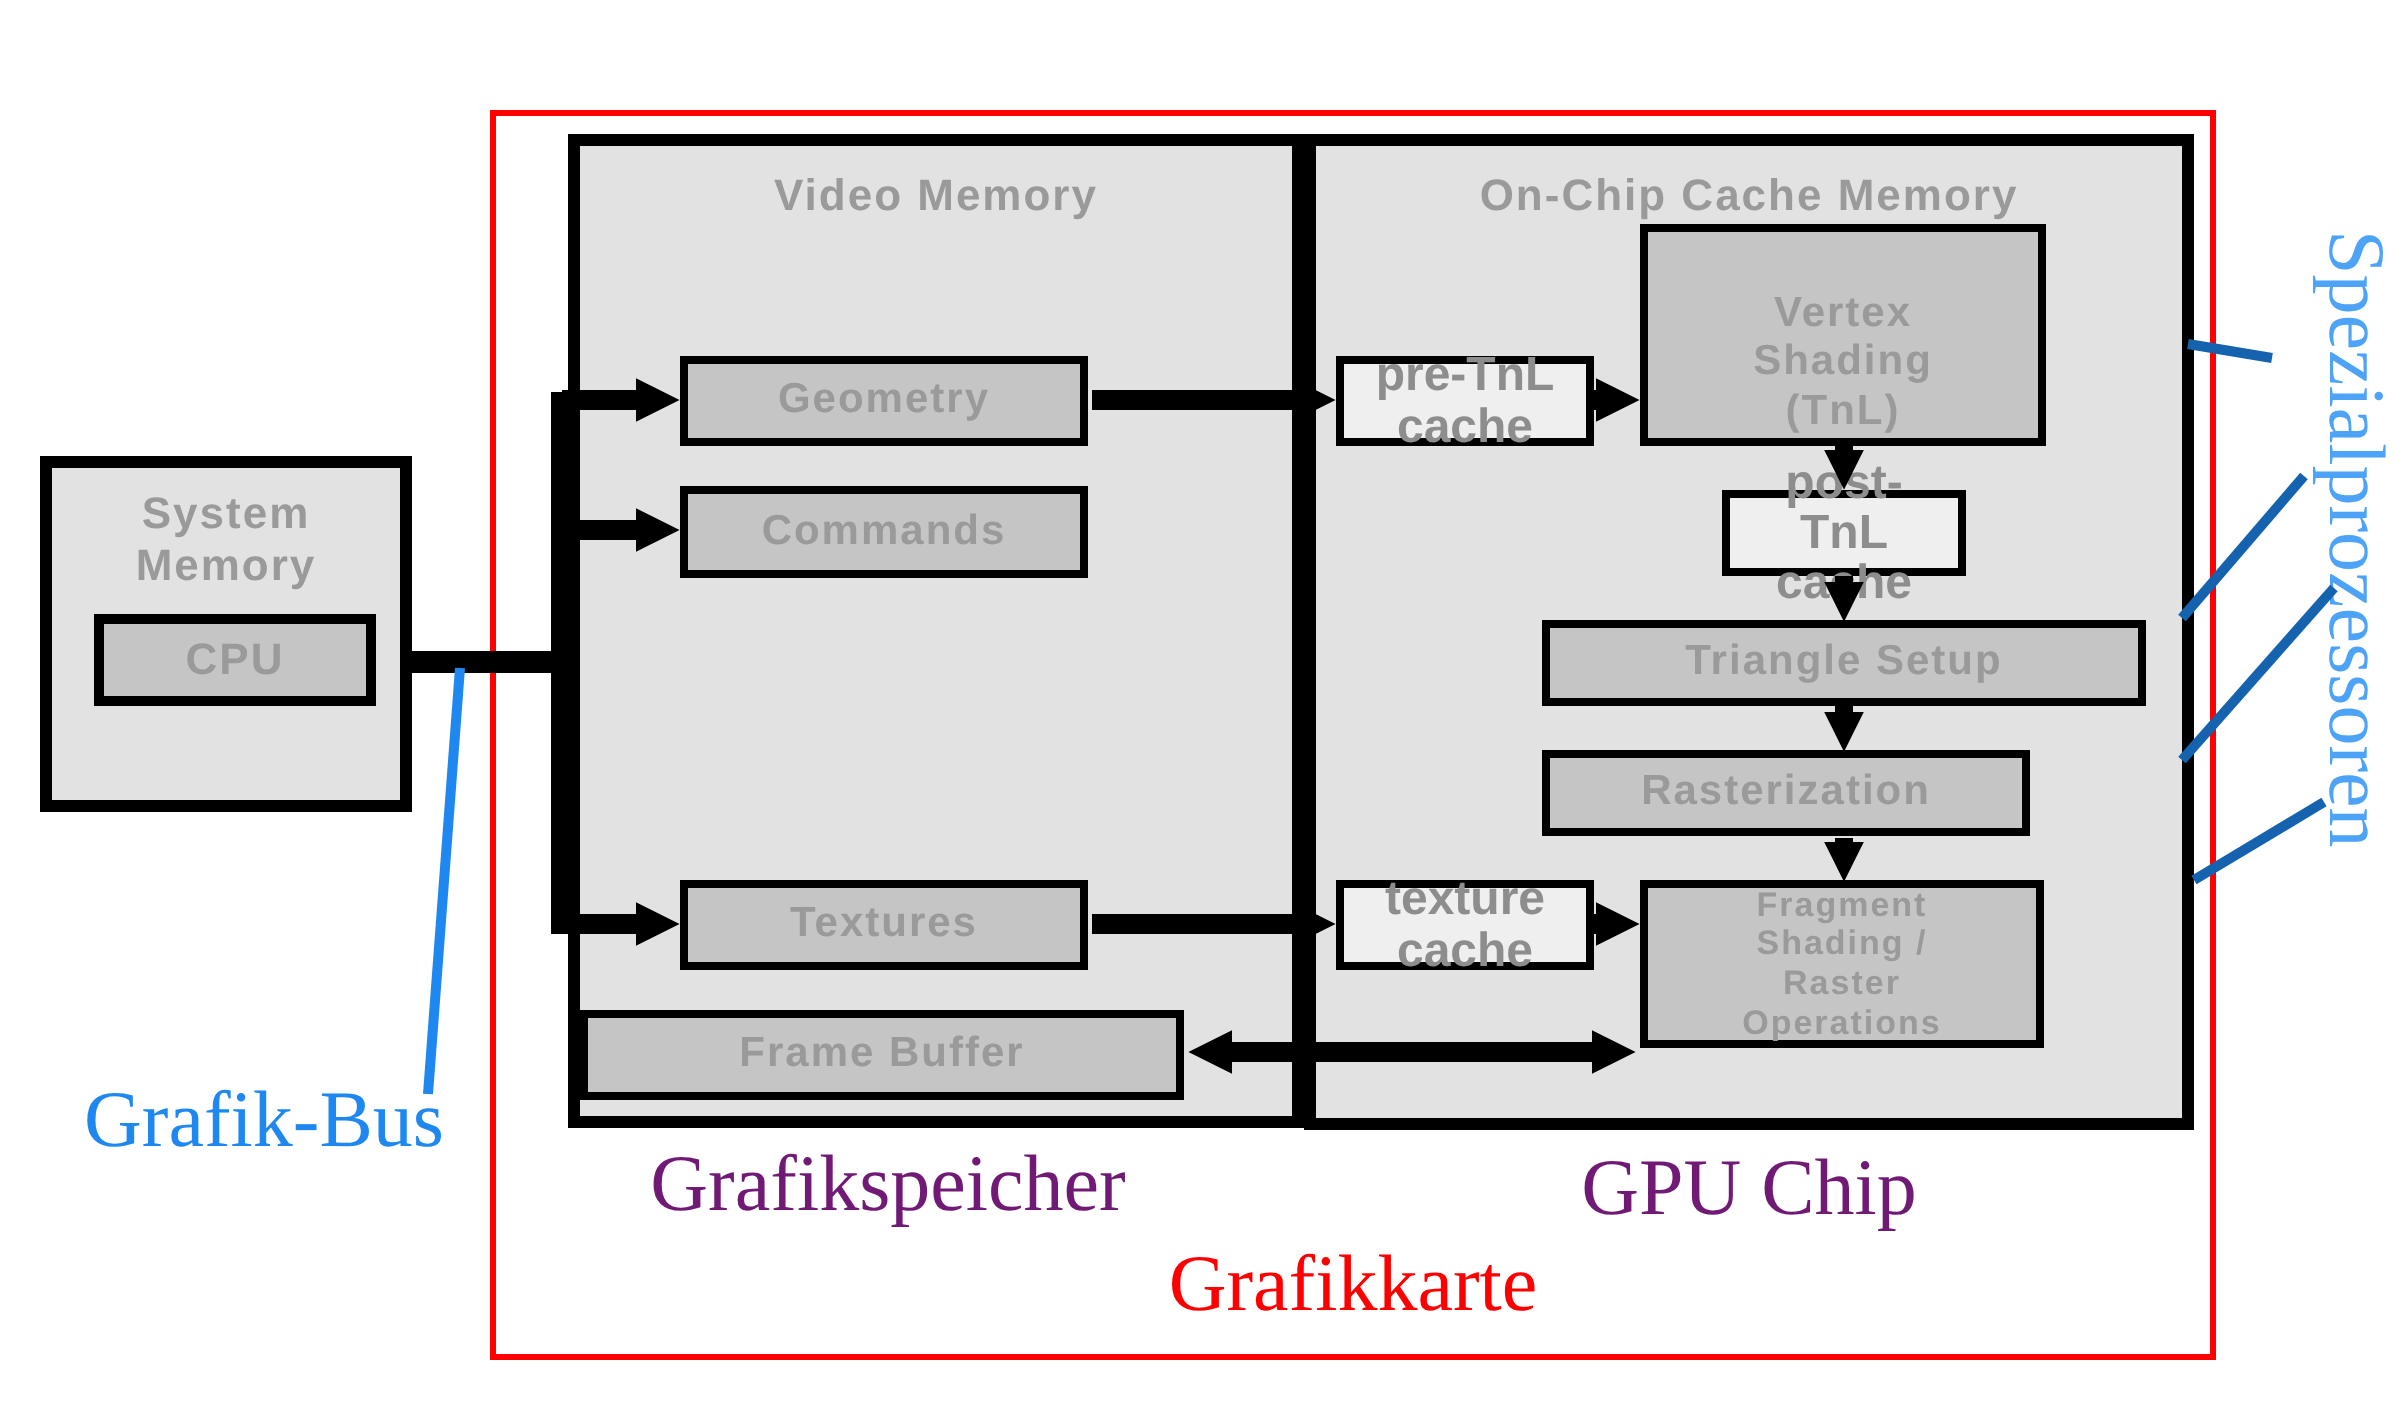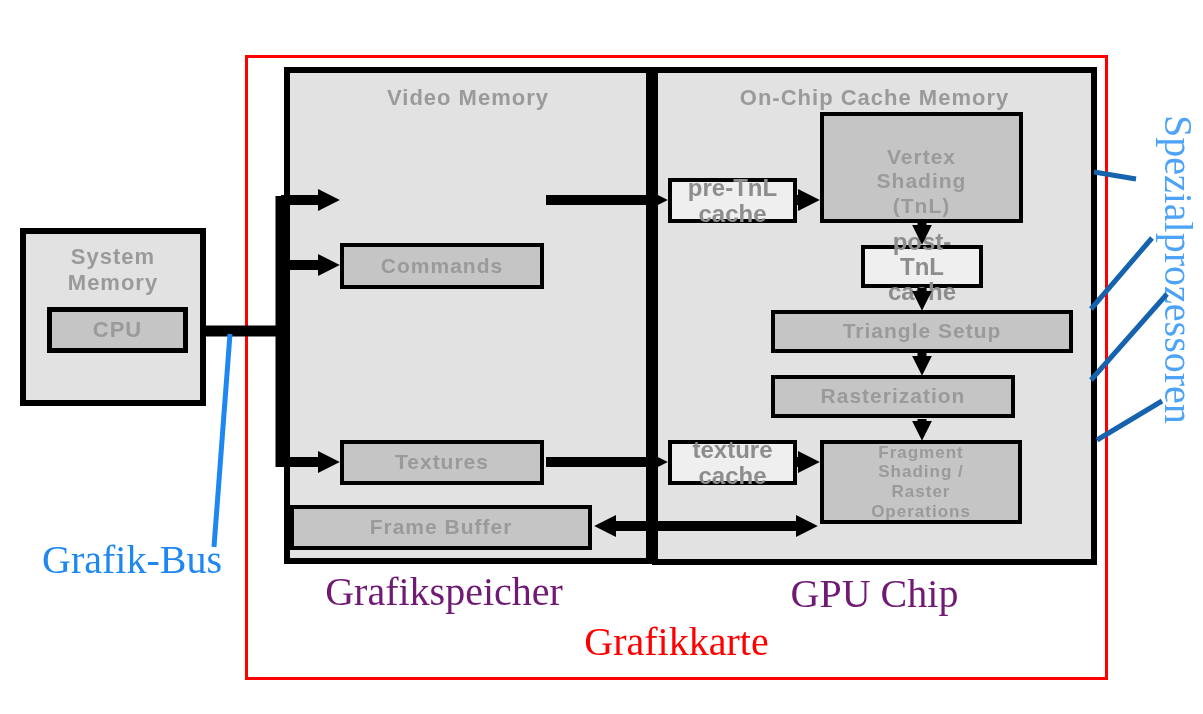--- a/index.html
+++ b/index.html
@@ -48,20 +48,23 @@
   </div>
 
   <div class="abs outer-box" style="left:260px;top:67px;width:368px;height:497px;margin-left:24px;">
     <div class="outer-title">Video Memory</div>
   </div>
 
   <div class="abs outer-box" style="left:652px;top:67px;width:445px;height:498px;">
     <div class="outer-title">On-Chip Cache Memory</div>
   </div>
 
+  <div class="abs block" style="left:340px;top:178px;width:204px;height:45px;">
+    <span>Geometry</span>
+  </div>
   <div class="abs block" style="left:340px;top:440px;width:204px;height:45px;">
     <span>Textures</span>
   </div>
   <div class="abs block" style="left:340px;top:243px;width:204px;height:46px;">
     <span>Commands</span>
   </div>
   <div class="abs block" style="left:290px;top:505px;width:302px;height:45px;">
     <span>Frame Buffer</span>
   </div>
 

